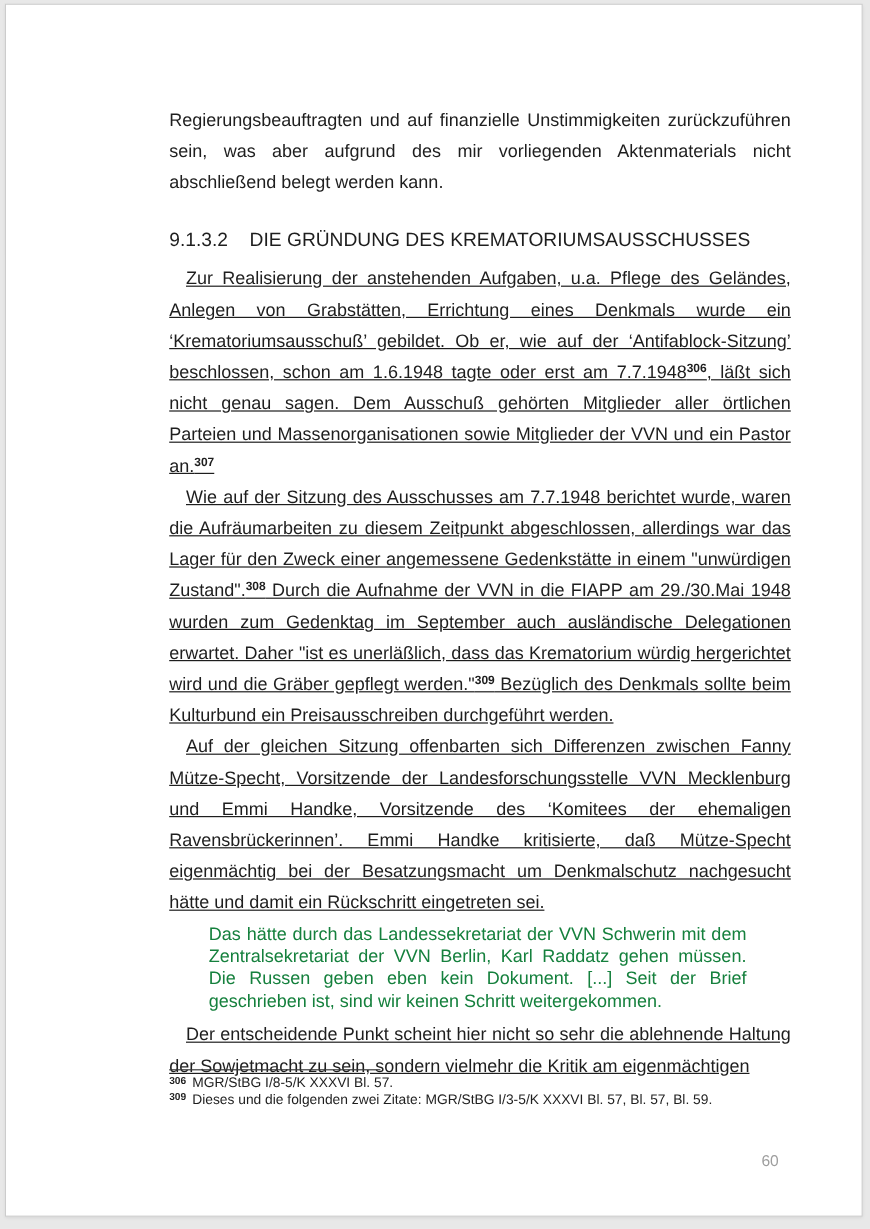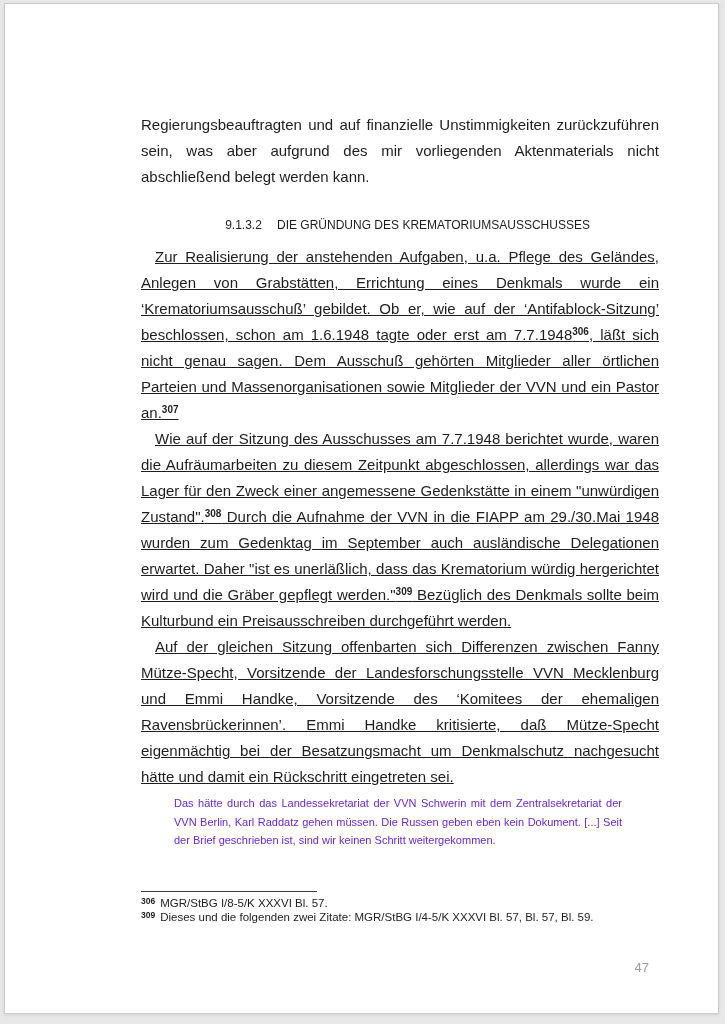--- a/index.html
+++ b/index.html
@@ -21,57 +21,55 @@
     background: #ffffff;
     border: 1px solid #cccccc;
     box-shadow: 0 1px 3px rgba(0,0,0,0.10);
   }
   .content {
     position: absolute;
     left: 136px;
     top: 84px;
     width: 518px;
     color: #1e1e1e;
-    margin-top: 24px;
   }
   p.body {
     margin: 0;
     font-size: 15px;
     line-height: 26px;
     text-align: justify;
     color: #1e1e1e;
   }
   p.body.indent { text-indent: 14px; text-decoration: underline; }
   p.body sup {
     font-size: 10px;
     font-weight: bold;
     line-height: 0;
     position: relative;
     top: -5px;
     vertical-align: baseline;
   }
   .heading {
     margin: 22px 0 6px 0;
-    font-size: 12px;
+    font-size: 16px;
     line-height: 26px;
     color: #1e1e1e;
     white-space: nowrap;
-    text-align: center;
   }
   .heading .h-num {
     display: inline-block;
     width: 67px;
   }
   blockquote.quote {
     margin: 4px 37px 6px 33px;
     padding: 0;
-    font-size: 11px;
+    font-size: 15px;
     line-height: 18.5px;
     text-align: justify;
-    color: #6d28d9;
+    color: #15803d;
   }
   .footnotes {
     position: absolute;
     left: 136px;
     top: 887px;
     width: 520px;
     color: #1e1e1e;
   }
   .fn-rule {
     width: 176px;
@@ -115,29 +113,30 @@
     </p>
 
     <p class="body indent">Zur Realisierung der anstehenden Aufgaben, u.a. Pflege des Geländes, Anlegen von Grabstätten, Errichtung eines Denkmals wurde ein ‘Krematoriumsausschuß’ gebildet. Ob er, wie auf der ‘Antifablock-Sitzung’ beschlossen, schon am 1.6.1948 tagte oder erst am 7.7.1948<sup>306</sup>, läßt sich nicht genau sagen. Dem Ausschuß gehörten Mitglieder aller örtlichen Parteien und Massenorganisationen sowie Mitglieder der VVN und ein Pastor an.<sup>307</sup></p>
 
     <p class="body indent">Wie auf der Sitzung des Ausschusses am 7.7.1948 berichtet wurde, waren die Aufräumarbeiten zu diesem Zeitpunkt abgeschlossen, allerdings war das Lager für den Zweck einer angemessene Gedenkstätte in einem "unwürdigen Zustand".<sup>308</sup> Durch die Aufnahme der VVN in die FIAPP am 29./30.Mai 1948 wurden zum Gedenktag im September auch ausländische Delegationen erwartet. Daher "ist es unerläßlich, dass das Krematorium würdig hergerichtet wird und die Gräber gepflegt werden."<sup>309</sup> Bezüglich des Denkmals sollte beim Kulturbund ein Preisausschreiben durchgeführt werden.</p>
 
     <p class="body indent">Auf der gleichen Sitzung offenbarten sich Differenzen zwischen Fanny Mütze-Specht, Vorsitzende der Landesforschungsstelle VVN Mecklenburg und Emmi Handke, Vorsitzende des ‘Komitees der ehemaligen Ravensbrückerinnen’. Emmi Handke kritisierte, daß Mütze-Specht eigenmächtig bei der Besatzungsmacht um Denkmalschutz nachgesucht hätte und damit ein Rückschritt eingetreten sei.</p>
 
     <blockquote class="quote">Das hätte durch das Landessekretariat der VVN Schwerin mit dem Zentralsekretariat der VVN Berlin, Karl Raddatz gehen müssen. Die Russen geben eben kein Dokument. [...] Seit der Brief geschrieben ist, sind wir keinen Schritt weitergekommen.</blockquote>
 
+    <p class="body indent">Der entscheidende Punkt scheint hier nicht so sehr die ablehnende Haltung der Sowjetmacht zu sein, sondern vielmehr die Kritik am eigenmächtigen</p>
 
   </div>
 
   <div class="footnotes">
     <div class="fn-rule"></div>
 
     <div class="fn-row">
       <sup>306</sup><span>MGR/StBG I/8-5/K XXXVI Bl. 57.</span>
     </div>
     <div class="fn-row">
-      <sup>309</sup><span>Dieses und die folgenden zwei Zitate: MGR/StBG I/4-5/K XXXVI Bl. 57, Bl. 57, Bl. 59.</span>
+      <sup>309</sup><span>Dieses und die folgenden zwei Zitate: MGR/StBG I/3-5/K XXXVI Bl. 57, Bl. 57, Bl. 59.</span>
     </div>
   </div>
 
-  <div class="page-number">47</div>
+  <div class="page-number">60</div>
 
 </div>
 
 </body></html>

